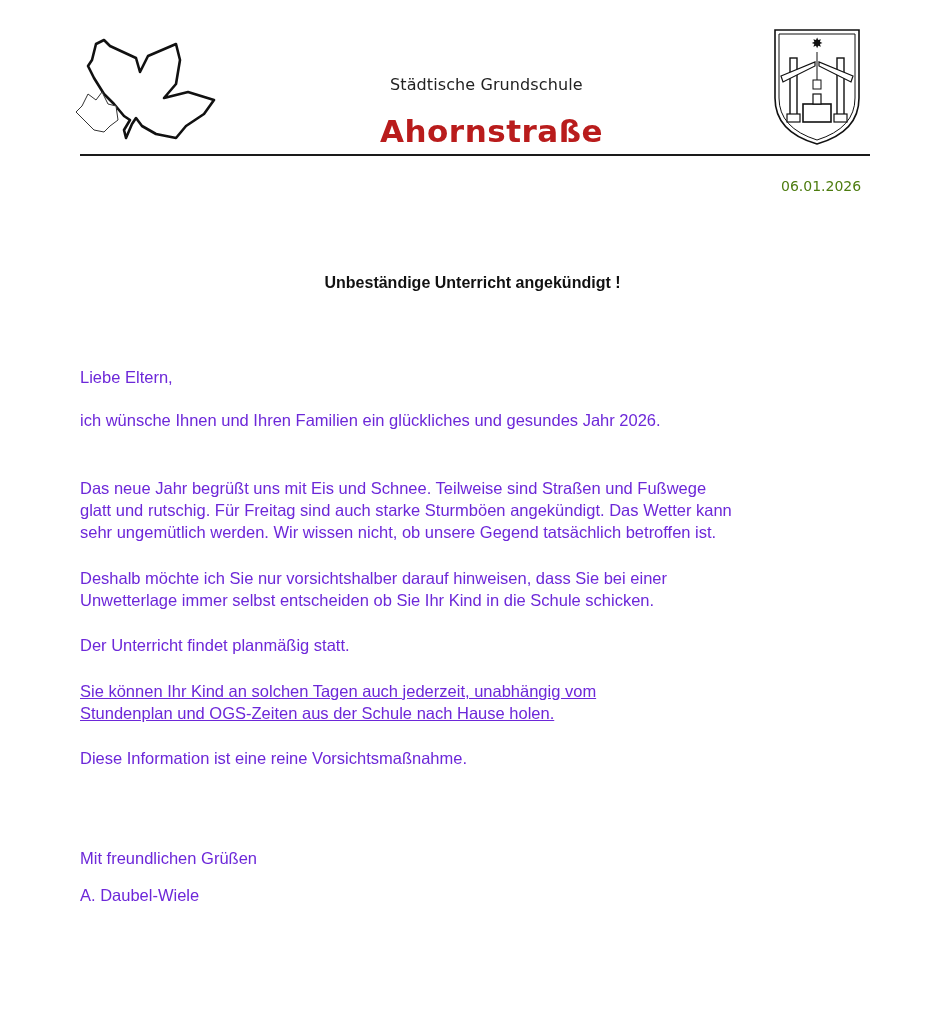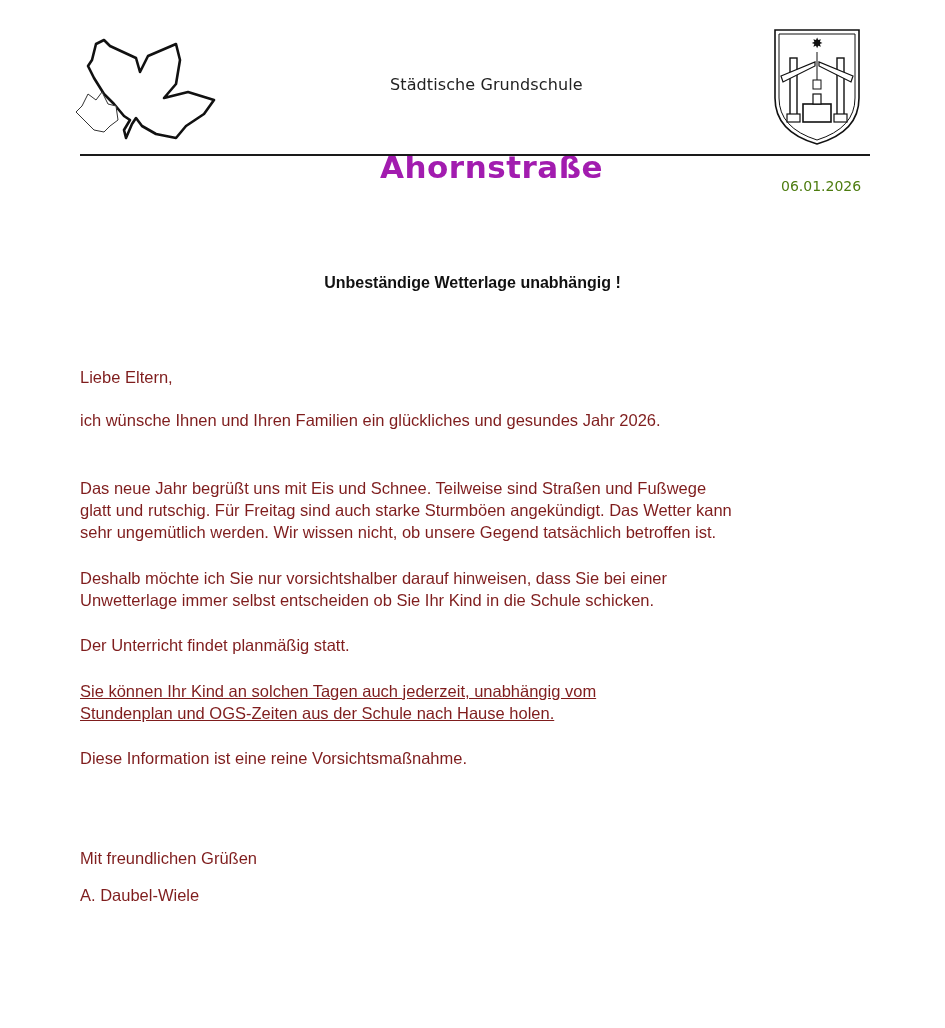--- a/index.html
+++ b/index.html
@@ -7,31 +7,31 @@
       width: 945px; height: 1028px; background: #ffffff; position: relative; overflow: hidden;
       font-family: "Liberation Sans", sans-serif; color: #141414;
     }
     .page { position: absolute; left: 0; top: 0; width: 945px; height: 1028px; }
     .logo-leaf { position: absolute; left: 76px; top: 34px; width: 150px; height: 110px; }
     .school-sub {
       position: absolute; left: 390px; top: 75px; font-size: 16px; color: #222;
       font-family: "DejaVu Sans", sans-serif; letter-spacing: 0.1px;
     }
     .school-name {
-      position: absolute; left: 380px; top: 113px; font-size: 31px; font-weight: bold; color: #a21caf;
-      font-family: "DejaVu Sans", sans-serif; letter-spacing: 0.5px; margin-top: 36px;
+      position: absolute; left: 380px; top: 113px; font-size: 31px; font-weight: bold; color: #b91c1c;
+      font-family: "DejaVu Sans", sans-serif; letter-spacing: 0.5px;
     }
     .header-rule { position: absolute; left: 80px; top: 154px; width: 790px; height: 2px; background: #1a1a1a; }
     .crest { position: absolute; left: 771px; top: 28px; width: 92px; height: 118px; }
     .date { position: absolute; left: 781px; top: 178px; font-size: 14px; color: #4d7c0f; font-family: "DejaVu Sans", sans-serif; }
     .title {
       position: absolute; left: 0; width: 945px; top: 274px; text-align: center;
       font-size: 16px; font-weight: bold; color: #111;
     }
-    .body-text { position: absolute; left: 80px; font-size: 16.5px; line-height: 22px; color: #7f1d1d; }
+    .body-text { position: absolute; left: 80px; font-size: 16.5px; line-height: 22px; color: #6d28d9; }
   </style>
 </head>
 <body>
 
 <div class="page">
 
   <svg class="logo-leaf" viewBox="0 0 150 110">
     <path d="M28,6 L34,12 L60,24 L64,38 L72,22 L100,10 L104,26 L100,50 L88,64 L112,58 L138,66 L128,80 L110,92 L100,104 L80,100 L66,92 L60,84 L56,90 L50,104 L48,96 L54,86 L48,82 L38,70 L28,60 L18,44 L12,32 L16,26 L20,10 Z" fill="none" stroke="#111" stroke-width="2.6" stroke-linejoin="round"></path>
     <path d="M12,60 L20,66 L26,58 L32,70 L40,72 L42,86 L34,92 L28,98 L18,96 L12,90 L6,84 L0,78 L6,72 Z" fill="#fff" stroke="#333" stroke-width="1" stroke-linejoin="round"></path>
   </svg>
@@ -52,21 +52,21 @@
     <polygon points="10,48 44,34 44,38 12,54" fill="#fff" stroke="#111" stroke-width="1.2"></polygon>
     <polygon points="82,48 48,34 48,38 80,54" fill="#fff" stroke="#111" stroke-width="1.2"></polygon>
     <rect x="32" y="76" width="28" height="18" fill="#fff" stroke="#111" stroke-width="1.6"></rect>
     <rect x="42" y="66" width="8" height="10" fill="#fff" stroke="#111" stroke-width="1.2"></rect>
   </svg>
 
   <div class="header-rule"></div>
 
   <div class="date">06.01.2026</div>
 
-  <div class="title">Unbeständige Wetterlage unabhängig !</div>
+  <div class="title">Unbeständige Unterricht angekündigt !</div>
 
   <div class="body-text" style="top:366px;">Liebe Eltern,</div>
 
   <div class="body-text" style="top:409px;">
     <div>ich wünsche Ihnen und Ihren Familien ein glückliches und gesundes Jahr 2026.</div>
   </div>
 
   <div class="body-text" style="top:477px;">
     <div>Das neue Jahr begrüßt uns mit Eis und Schnee. Teilweise sind Straßen und Fußwege</div>
     <div>glatt und rutschig. Für Freitag sind auch starke Sturmböen angekündigt. Das Wetter kann</div>

